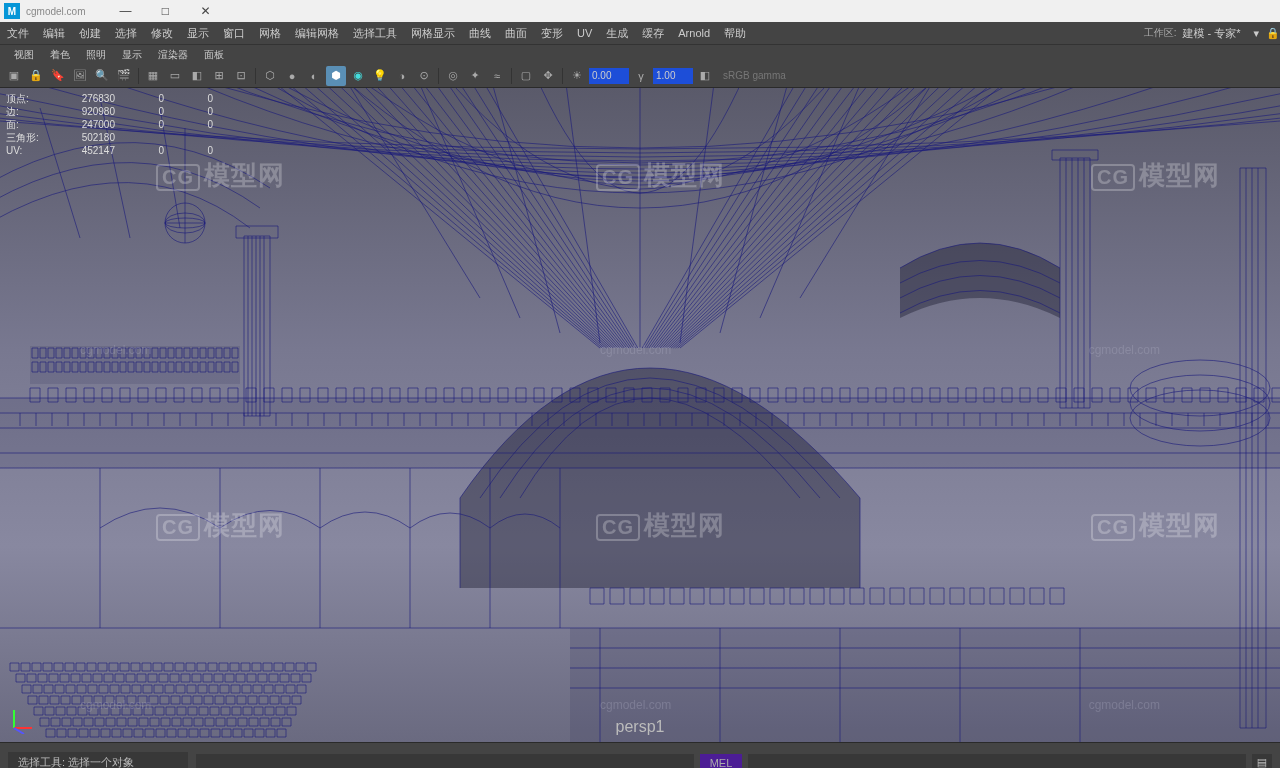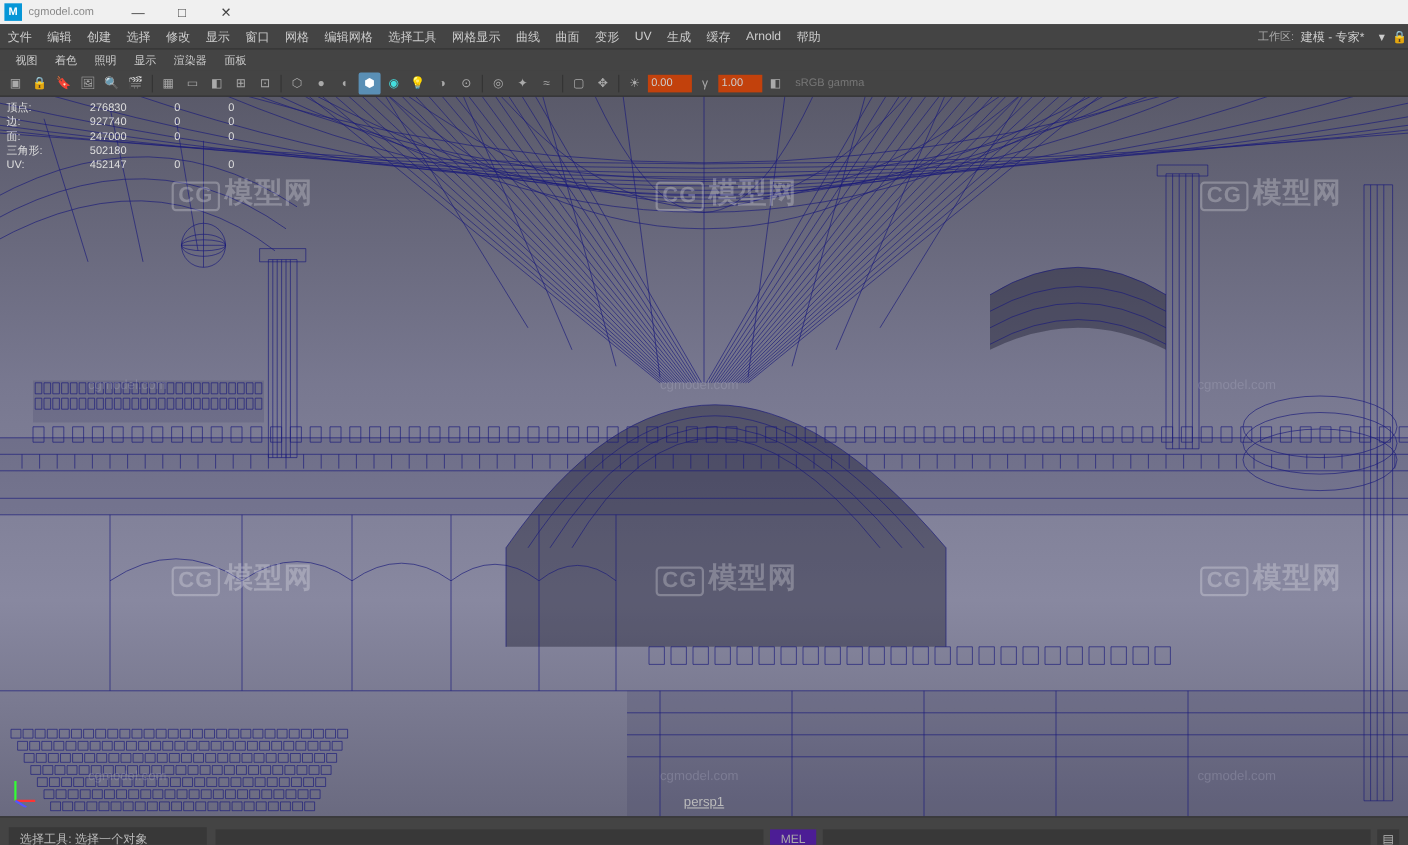--- a/index.html
+++ b/index.html
@@ -24,36 +24,36 @@
 
 .panelbar { height: 20px; background: #444444; display: flex; align-items: center; padding: 2px 6px; font-size: 10px; color: #ccc; border-top: 1px solid #333; }
 .panelbar .panel-item { padding: 0 8px; cursor: pointer; }
 
 
 .iconbar { height: 24px; background: #444444; display: flex; align-items: center; padding: 0 4px; gap: 2px; border-bottom: 1px solid #2a2a2a; }
 .iconbar .tool-icon { width: 20px; height: 20px; display: flex; align-items: center; justify-content: center; font-size: 11px; color: #aaa; cursor: pointer; border-radius: 2px; }
 .iconbar .tool-icon.active { background: #5a8fb5; color: #fff; }
 .iconbar .tool-icon.cyan { color: #4dd; }
 .iconbar .sep { width: 1px; height: 16px; background: #333; margin: 0 2px; }
-.iconbar .num-field { width: 40px; height: 16px; background: #c2410c; color: #ccc; font-size: 10px; padding: 0 3px; border: none; }
+.iconbar .num-field { width: 40px; height: 16px; background: #1d4ed8; color: #ccc; font-size: 10px; padding: 0 3px; border: none; }
 .iconbar .gamma-label { color: #777; font-size: 10px; margin-left: 6px; }
 
 
 .viewport { position: relative; width: 1280px; height: 654px; background: linear-gradient(180deg, #5a5a6a 0%, #787890 40%, #8888a0 70%, #6a6a80 100%); overflow: hidden; }
 .viewport svg.scene { position: absolute; inset: 0; width: 100%; height: 100%; }
 
 
 .hud { position: absolute; top: 4px; left: 6px; font-size: 10px; color: #ddd; line-height: 13px; font-family: monospace; }
 .hud .row { display: flex; gap: 21px; }
 .hud .lbl { min-width: 36px; text-align: left; }
 .hud .val { min-width: 52px; text-align: right; }
 .hud .val2 { min-width: 28px; text-align: right; }
 
 
-.cam-label { position: absolute; bottom: 6px; left: 50%; transform: translateX(-50%); color: #bbb; font-size: 12px; text-decoration: underline; }
+.cam-label { position: absolute; bottom: 6px; left: 50%; transform: translateX(-50%); color: #bbb; font-size: 16px; }
 
 
 .axis { position: absolute; left: 8px; bottom: 8px; width: 32px; height: 32px; }
 
 
 .wm { position: absolute; color: rgba(255,255,255,0.25); font-size: 26px; font-weight: bold; pointer-events: none; letter-spacing: 1px; margin-left: 36px; }
 .wm span.logo { display: inline-block; border: 2px solid rgba(255,255,255,0.25); border-radius: 4px; padding: 0 4px; margin-right: 4px; font-size: 20px; }
 .wm-small { position: absolute; color: rgba(180,180,200,0.3); font-size: 12px; pointer-events: none; }
 
 
@@ -744,21 +744,21 @@
 
   <div class="hud">
     <div class="row">
         <span class="lbl">顶点:</span>
         <span class="val">276830</span>
         <span class="val2">0</span>
         <span class="val2">0</span>
       </div>
     <div class="row">
         <span class="lbl">边:</span>
-        <span class="val">927740</span>
+        <span class="val">920980</span>
         <span class="val2">0</span>
         <span class="val2">0</span>
       </div>
     <div class="row">
         <span class="lbl">面:</span>
         <span class="val">247000</span>
         <span class="val2">0</span>
         <span class="val2">0</span>
       </div>
     <div class="row">

